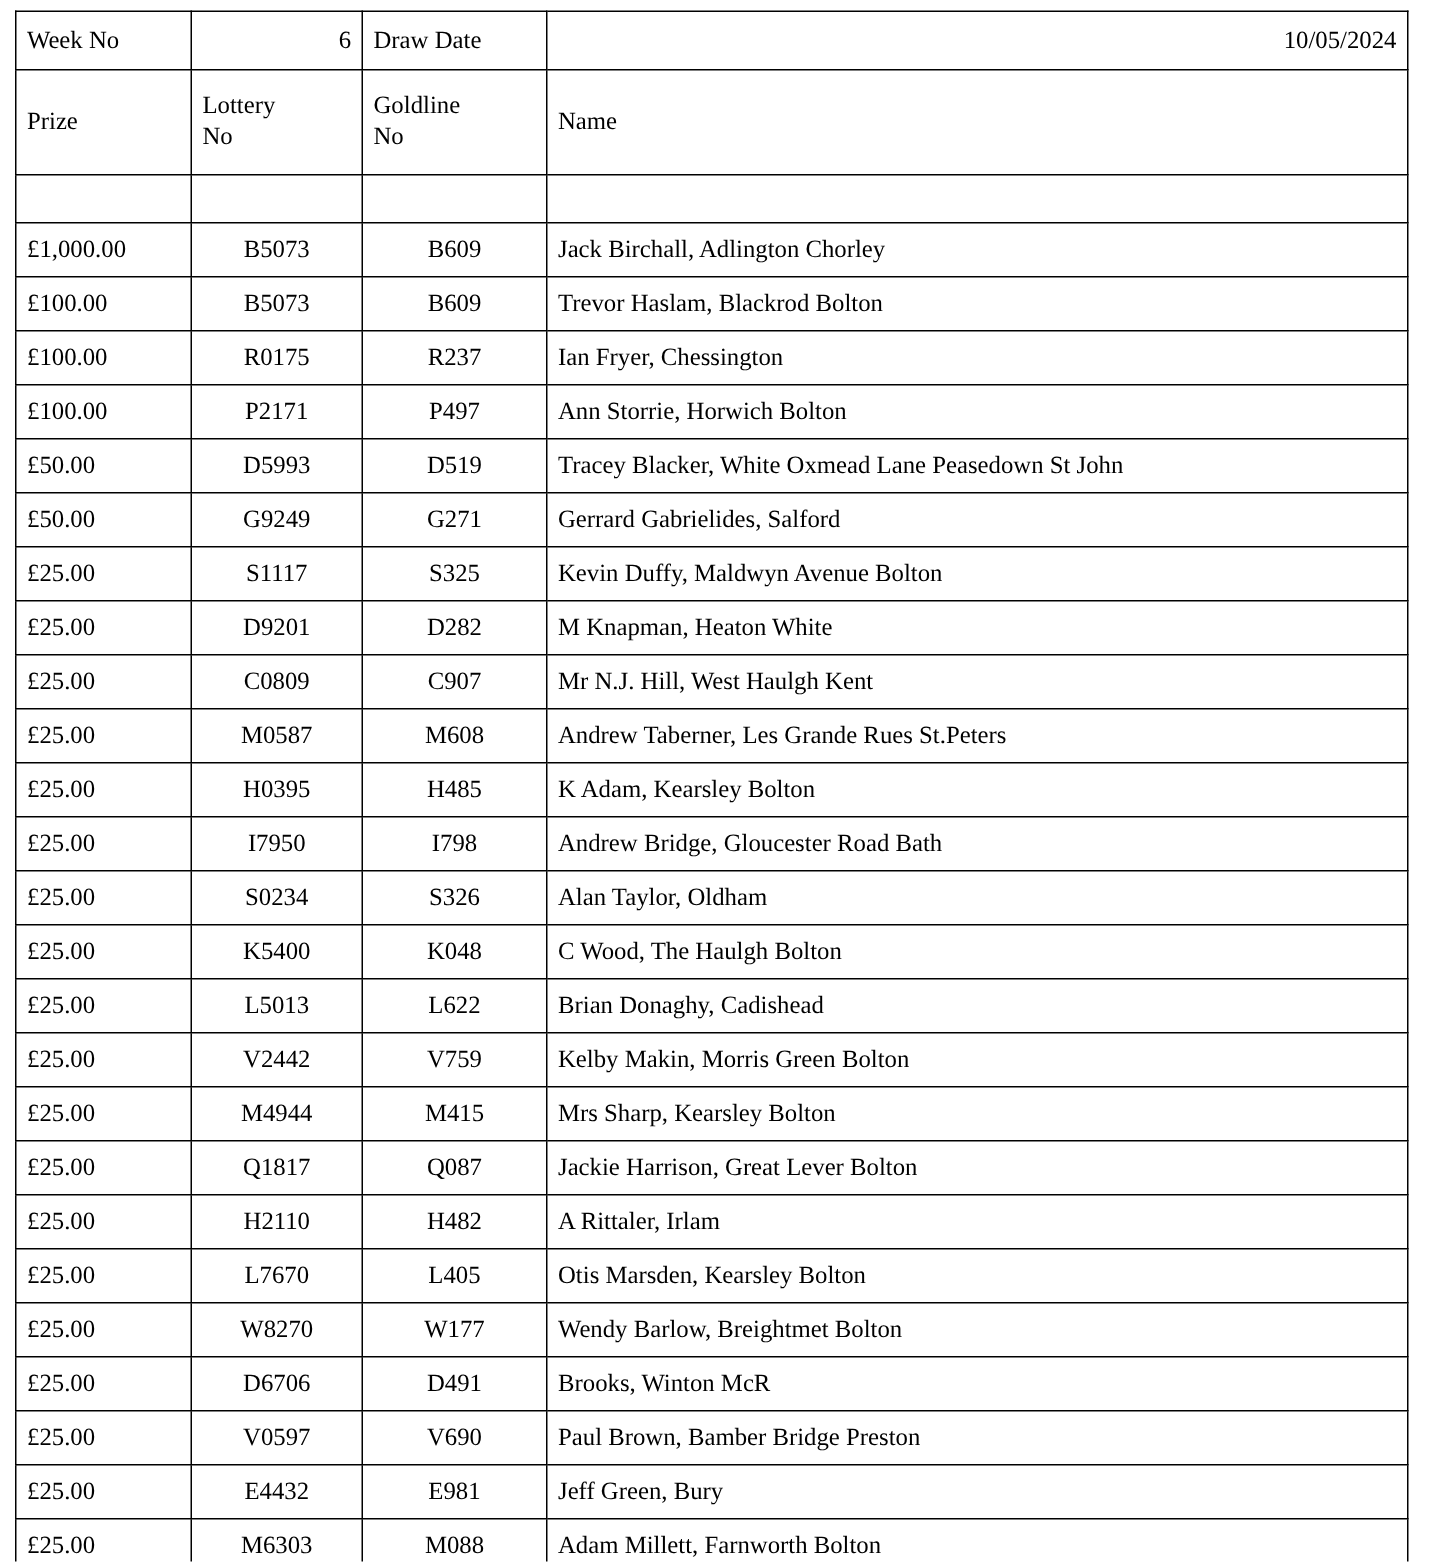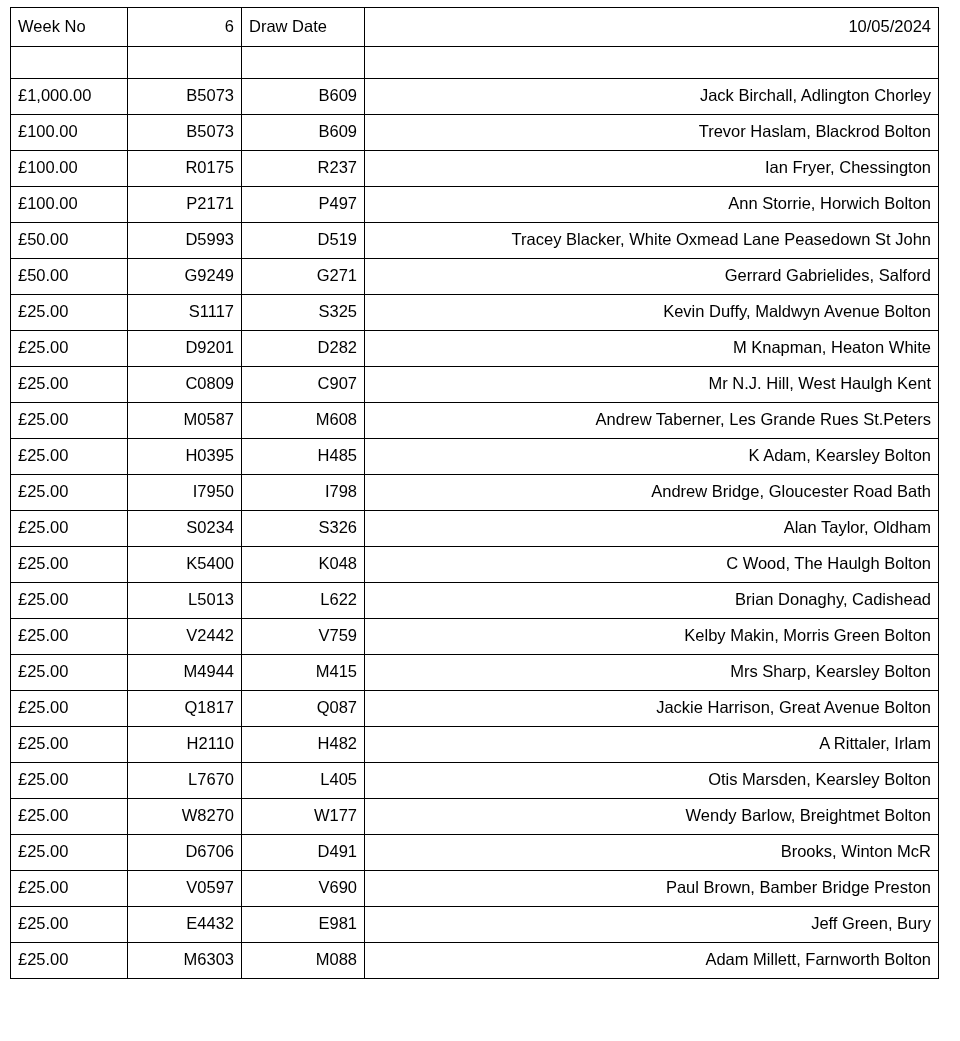--- a/index.html
+++ b/index.html
@@ -13,20 +13,21 @@
     font-family: "Liberation Sans", sans-serif;
     color: #000000;
     overflow: hidden;
   }
   .sheet {
     position: relative;
     width: 960px;
     height: 1041px;
     box-sizing: border-box;
     padding: 7px 6px 0 10px;
+    font-family: Liberation Serif, serif;
   }
   table.lottery {
     border-collapse: collapse;
     table-layout: fixed;
     width: 928px;
     font-size: 16.5px;
   }
   table.lottery td {
     border: 1.4px solid #000000;
     padding: 4px 7px 5px 7px;
@@ -56,41 +57,57 @@
   }
 
   .spacer-row td {
     height: 22px;
   }
 
   .data-row td {
     height: 26px;
   }
   .cell-prize { text-align: left; }
-  .cell-code { text-align: right; margin-top: 12px; }
-  .cell-name { text-align: right; white-space: nowrap; margin-top: 28px; }
+  .cell-code { text-align: center; margin-top: 12px; }
+  .cell-name { text-align: left; white-space: nowrap; margin-top: 28px; }
 </style>
 </head>
 <body>
 
 <div class="sheet">
   <table class="lottery">
     <colgroup>
       <col class="c-prize">
       <col class="c-lottery">
       <col class="c-goldline">
       <col class="c-name">
     </colgroup>
     <tbody>
       <tr class="hdr-row">
         <td class="hdr-label">Week No</td>
         <td class="hdr-value">6</td>
         <td class="hdr-label">Draw Date</td>
         <td class="hdr-value">10/05/2024</td>
       </tr>
+      <tr class="colhdr-row">
+        <td>
+          <div class="colhdr-wrap">Prize</div>
+        </td>
+        <td>
+          <div class="colhdr-wrap">Lottery</div>
+          <div class="colhdr-wrap">No</div>
+        </td>
+        <td>
+          <div class="colhdr-wrap">Goldline</div>
+          <div class="colhdr-wrap">No</div>
+        </td>
+        <td>
+          <div class="colhdr-wrap">Name</div>
+        </td>
+      </tr>
       <tr class="spacer-row">
         <td></td>
         <td></td>
         <td></td>
         <td></td>
       </tr>
     <tr class="data-row">
           <td class="cell-prize">£1,000.00</td>
           <td class="cell-code">B5073</td>
           <td class="cell-code">B609</td>
@@ -189,21 +206,21 @@
         <tr class="data-row">
           <td class="cell-prize">£25.00</td>
           <td class="cell-code">M4944</td>
           <td class="cell-code">M415</td>
           <td class="cell-name">Mrs Sharp, Kearsley Bolton</td>
         </tr>
         <tr class="data-row">
           <td class="cell-prize">£25.00</td>
           <td class="cell-code">Q1817</td>
           <td class="cell-code">Q087</td>
-          <td class="cell-name">Jackie Harrison, Great Avenue Bolton</td>
+          <td class="cell-name">Jackie Harrison, Great Lever Bolton</td>
         </tr>
         <tr class="data-row">
           <td class="cell-prize">£25.00</td>
           <td class="cell-code">H2110</td>
           <td class="cell-code">H482</td>
           <td class="cell-name">A Rittaler, Irlam</td>
         </tr>
         <tr class="data-row">
           <td class="cell-prize">£25.00</td>
           <td class="cell-code">L7670</td>

